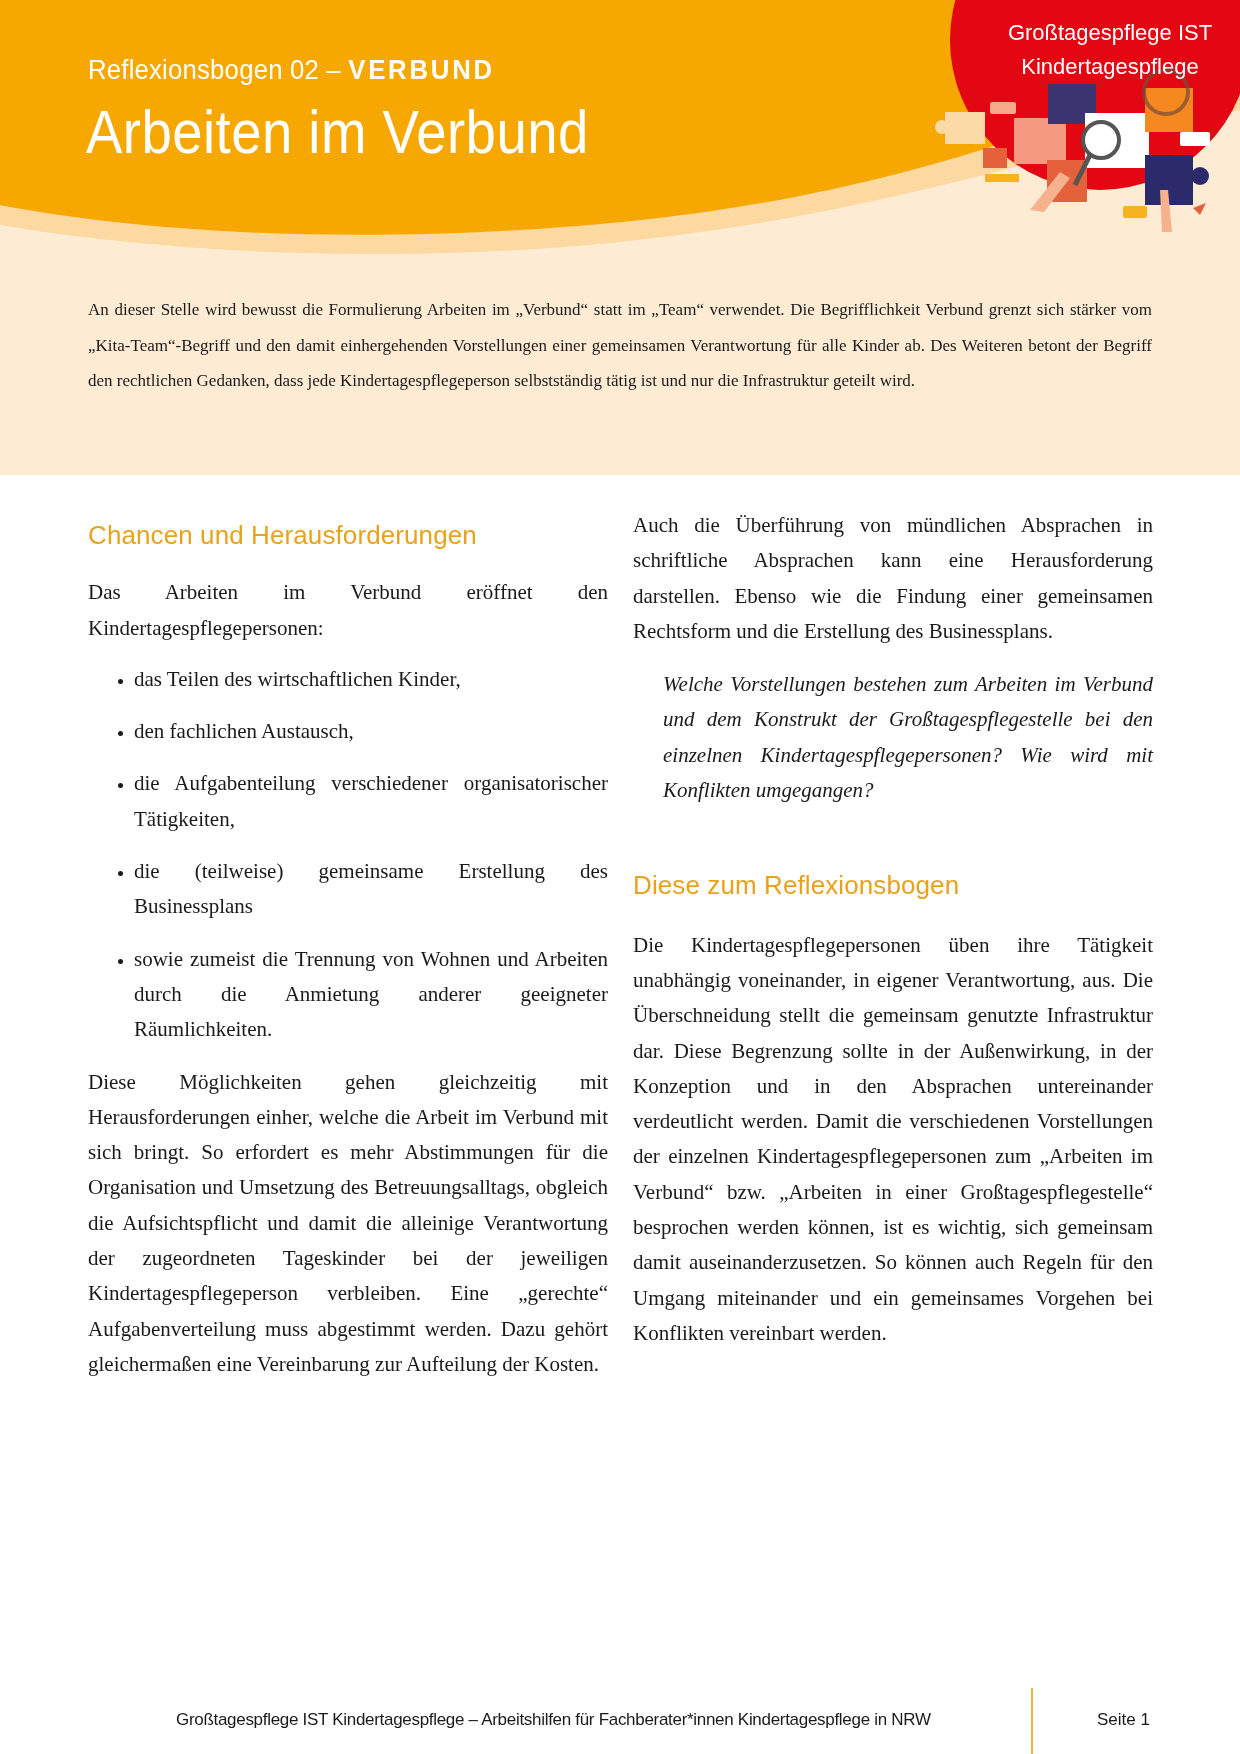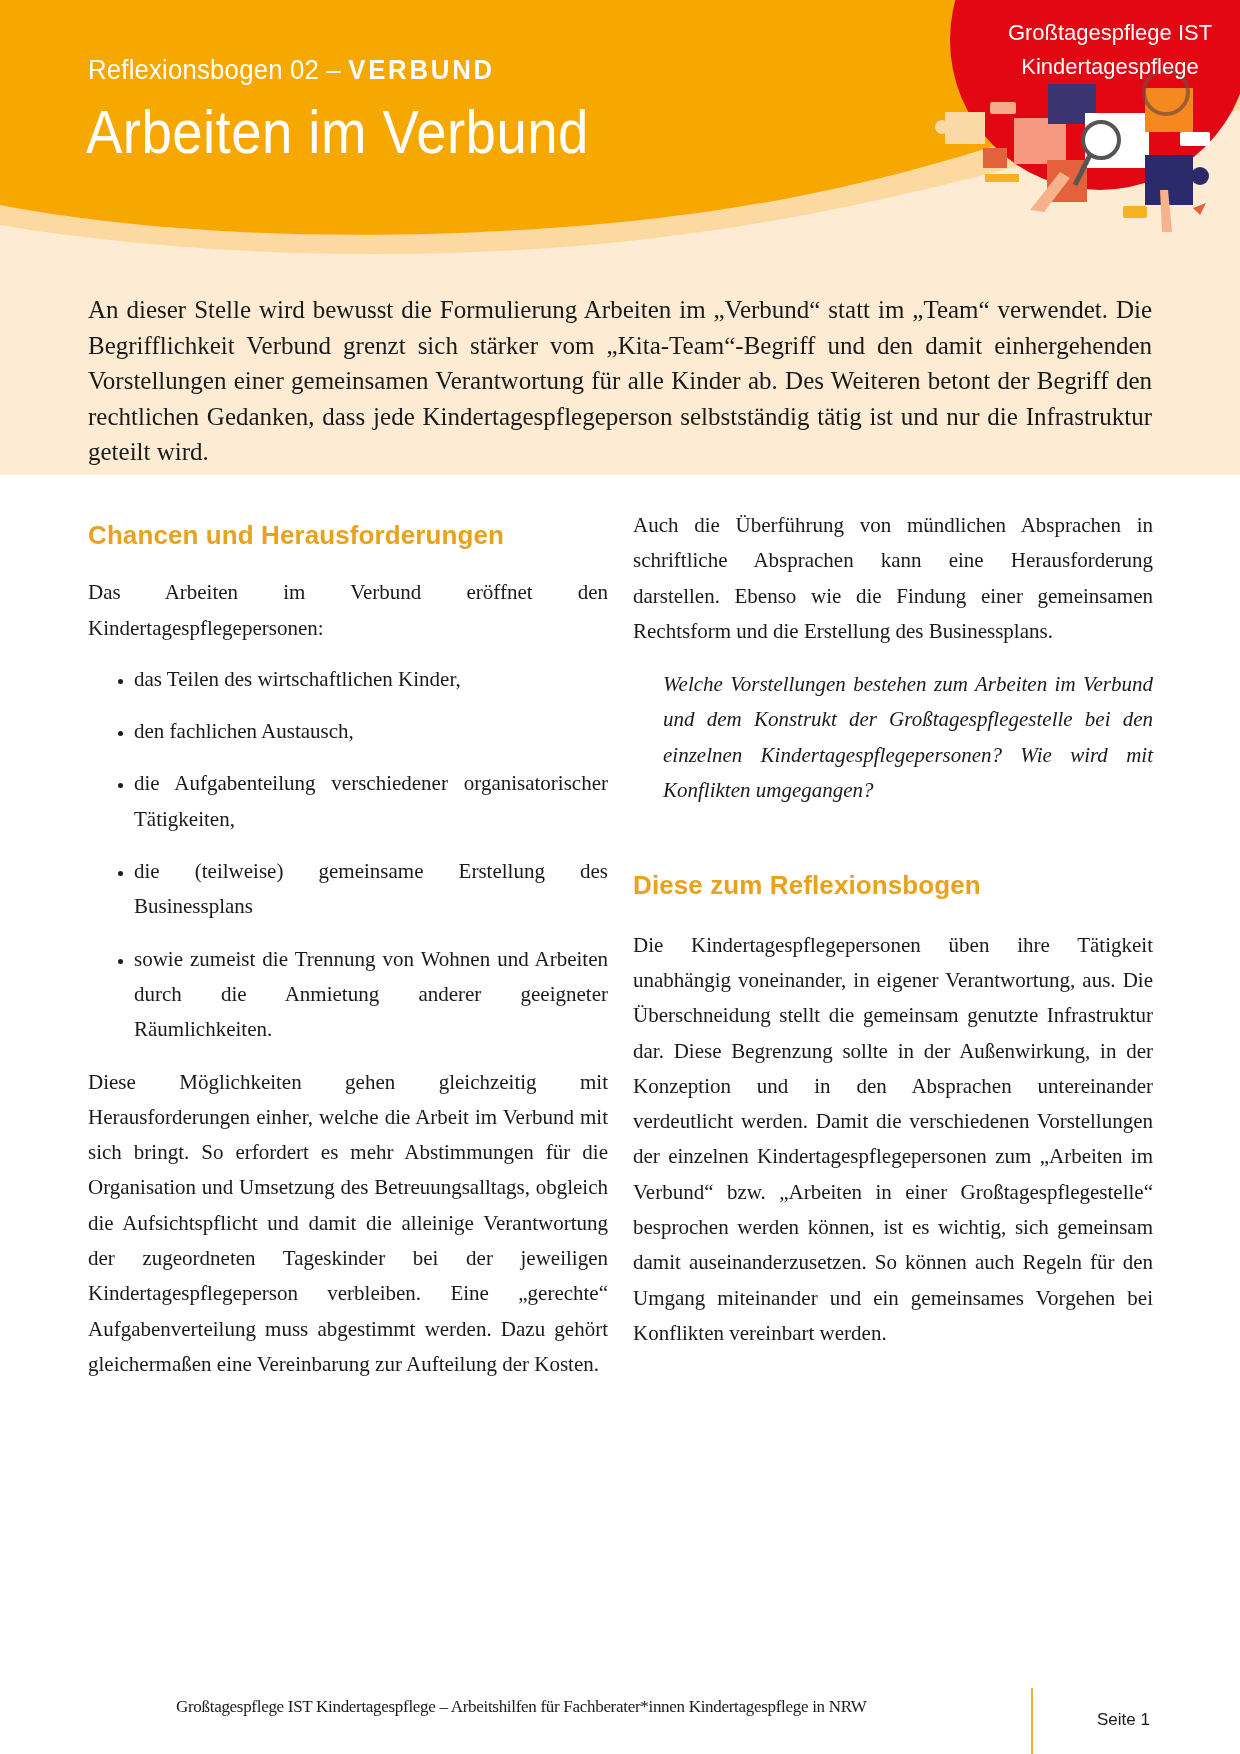--- a/index.html
+++ b/index.html
@@ -29,49 +29,49 @@
       letter-spacing: 0.5px;
     }
     .brand {
       position: absolute; left: 990px; top: 16px; width: 240px;
       font-family: "Liberation Sans", "DejaVu Sans", sans-serif;
       font-size: 22px; color: #ffffff; text-align: center; line-height: 34px;
       font-weight: 400;
     }
     .intro {
       position: absolute; left: 88px; top: 292px; width: 1064px;
-      font-size: 25px; line-height: 35.5px; text-align: justify;
+      font-size: 17px; line-height: 35.5px; text-align: justify;
       hyphens: auto;
     }
     .col {
       position: absolute; width: 520px;
       font-size: 21px; line-height: 35.3px; text-align: justify;
     }
     .col-left { left: 88px; top: 518px; }
     .col-right { left: 633px; top: 518px; }
     h2 {
       font-family: "Liberation Sans", "DejaVu Sans", sans-serif;
-      color: #e8a21c; font-weight: 700; font-size: 26px; margin: 0;
+      color: #e8a21c; font-weight: 400; font-size: 26px; margin: 0;
       letter-spacing: 0.1px;
     }
     .col-left h2 { margin-top: 0; margin-bottom: 22px; }
     p { margin: 0; }
     ul { margin: 16px 0 16px 0; padding-left: 46px; }
     li { margin-bottom: 17px; padding-left: 0; }
     li::marker { font-size: 16px; }
     .question {
       font-style: italic; margin: 18px 0 0 30px;
     }
     .h2-right { margin: 60px 0 24px 0; }
     .footer {
       position: absolute; left: 0; top: 1688px; width: 1240px; height: 66px;
       font-family: "Liberation Sans", "DejaVu Sans", sans-serif;
       font-size: 17px; color: #1a1a1a;
     }
-    .footer-text { position: absolute; left: 176px; top: 9px; letter-spacing: -0.3px; font-family: Liberation Serif, serif; }
+    .footer-text { position: absolute; left: 176px; top: 22px; letter-spacing: -0.3px; }
     .footer-divider { position: absolute; left: 1031px; top: 0; width: 2px; height: 66px; background: #f2b33b; }
     .footer-page { position: absolute; left: 1097px; top: 22px; text-align: center; }
   </style>
 </head>
 <body>
 
 <div class="header-bg"></div>
 
 <svg class="header-svg" viewBox="0 0 1240 260">
   <path d="M0,0 L1240,0 L1240,110 C1050,150 850,230 520,250 C300,262 120,245 0,225 Z" fill="#fcd9a0"></path>

